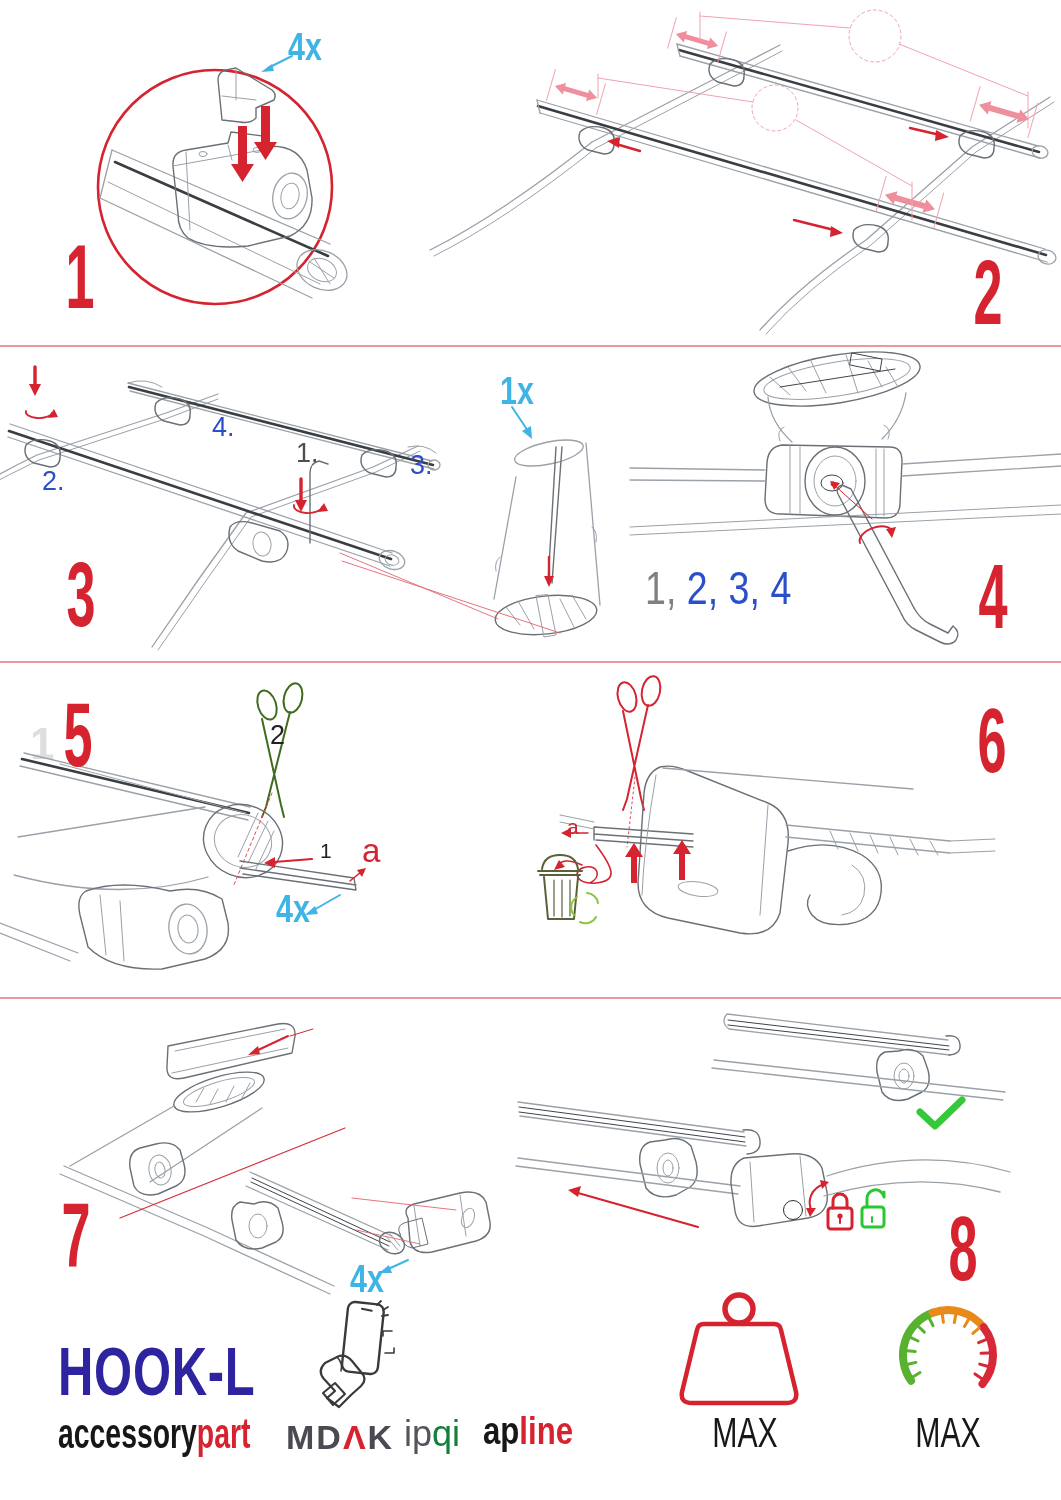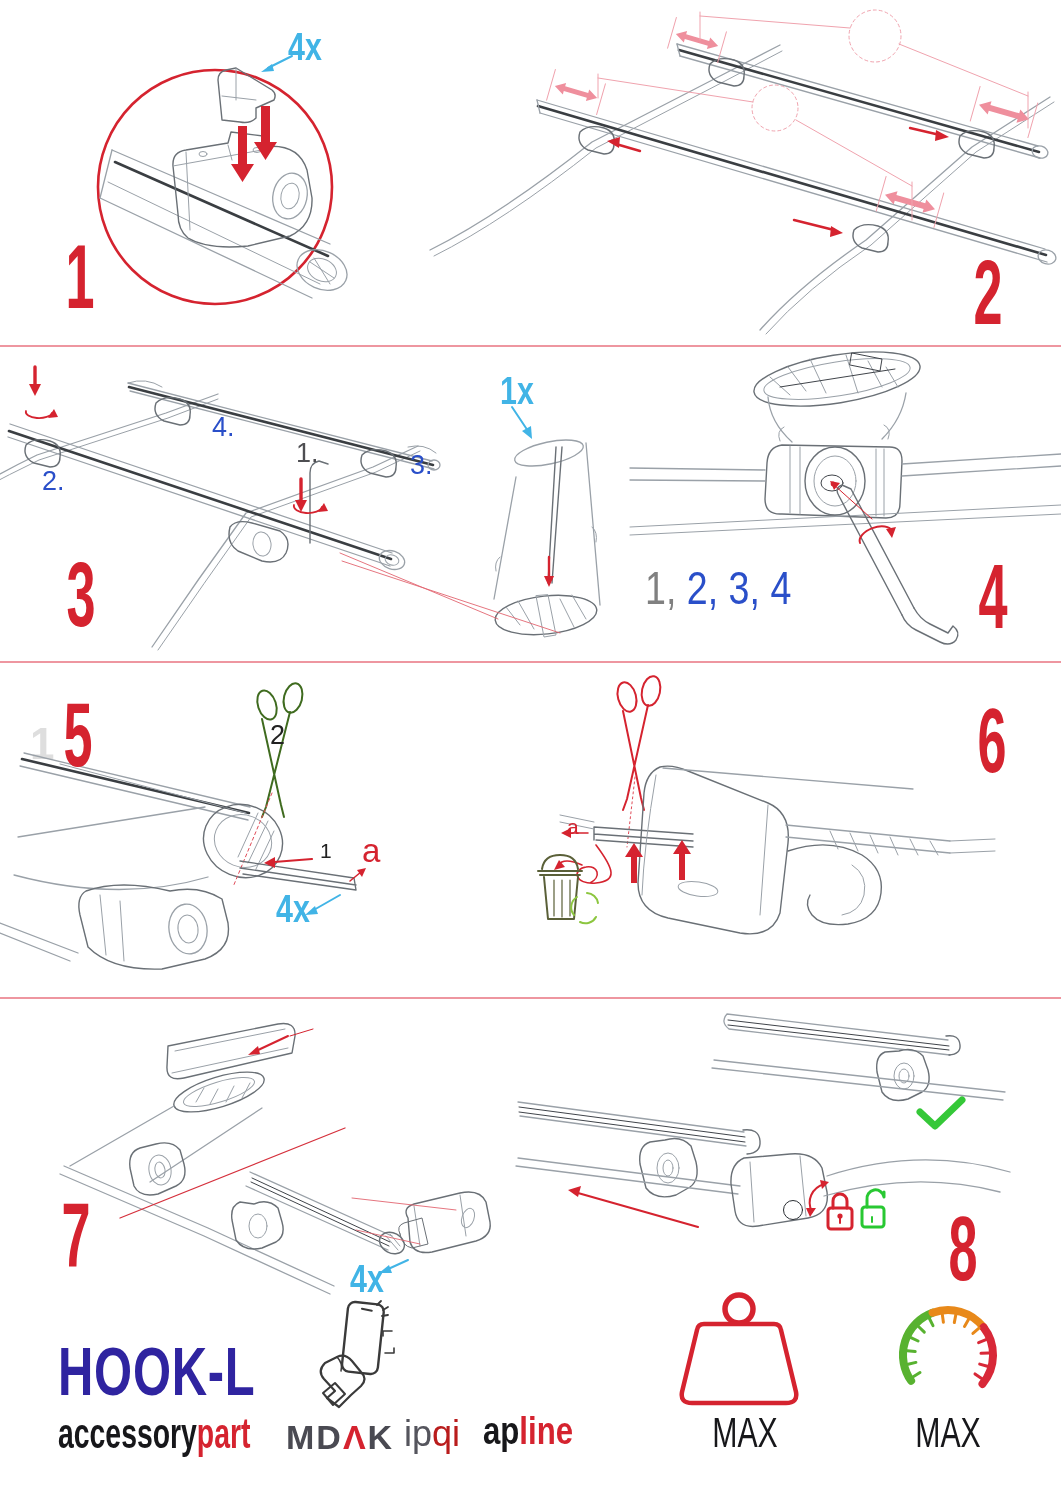--- a/index.html
+++ b/index.html
@@ -494,21 +494,21 @@
         <rect x="58" y="48" width="4" height="4"></rect>
         <rect x="46" y="52" width="4" height="4"></rect>
       <rect x="54" y="56" width="4" height="4"></rect>
     </g>
   </svg>
 
   <div class="abs" style="left:286px;top:1420px;font-size:34px;font-weight:bold;color:#4a4a52;letter-spacing:2px">
     <span>MD</span><span style="color:#d5232f">Λ</span><span>K</span>
   </div>
   <div class="abs" style="left:404px;top:1416px;font-size:36px;color:#55555d">
-    <span>ip</span><span style="color:#b91c1c">qi</span>
+    <span>ip</span><span style="color:#15803d">qi</span>
   </div>
   <div class="abs" style="left:483px;top:1412px;font-size:38px;font-weight:bold;transform:scaleX(0.82);transform-origin:left top">
     <span style="color:#17171a">ap</span><span style="color:#d5232f">line</span>
   </div>
 
   <svg style="left:668px;top:1290px" width="142" height="122" viewBox="0 0 142 122">
     <circle cx="71" cy="19" r="14" stroke="#d5232f" stroke-width="5.5"></circle>
     <path d="M36,34 Q30,34 29,40 L14,102 Q12,113 24,113 L118,113 Q130,113 128,102 L113,40 Q112,34 106,34 Z" fill="#fff" stroke="#d5232f" stroke-width="4.5"></path>
     <g transform="translate(71,81) scale(0.82,1)">
       <text x="0" y="0" text-anchor="middle" font-size="29" font-weight="bold" fill="#d5232f">75 KG</text>

